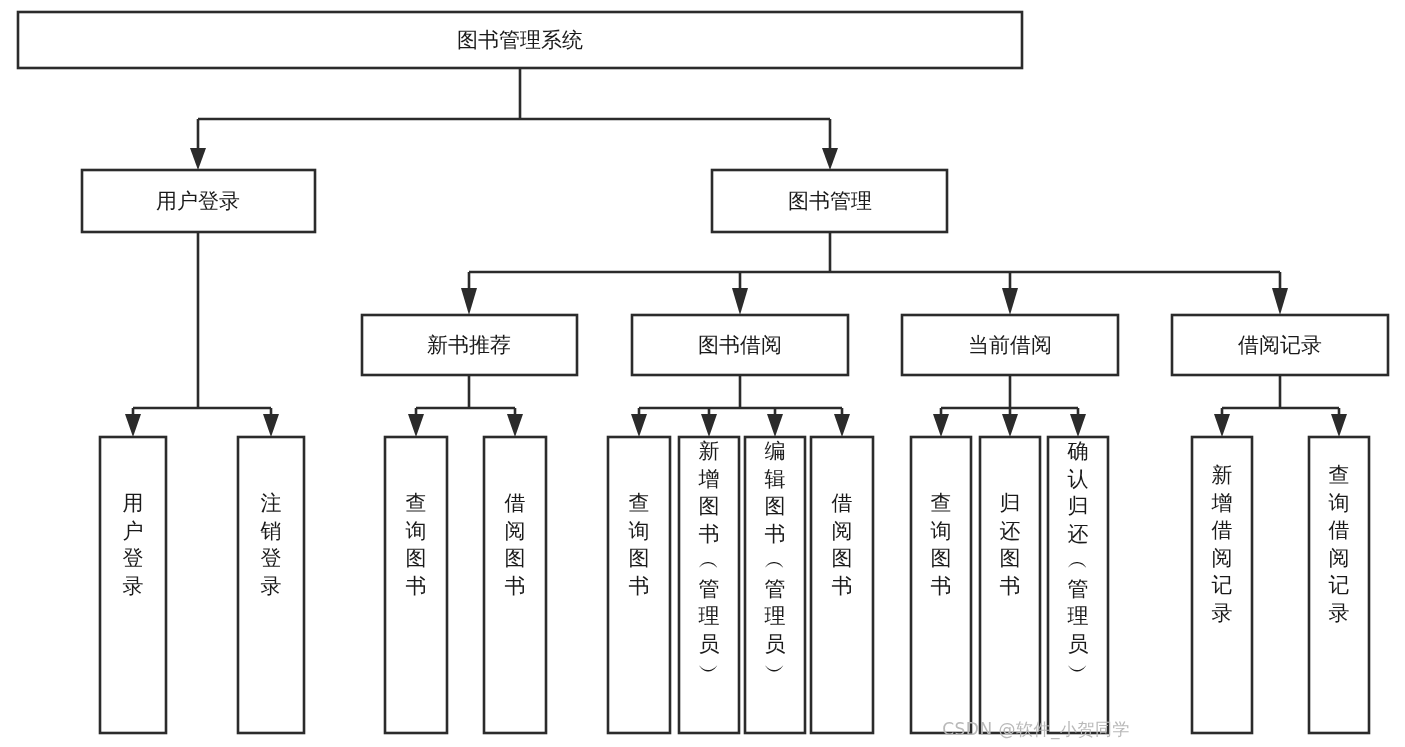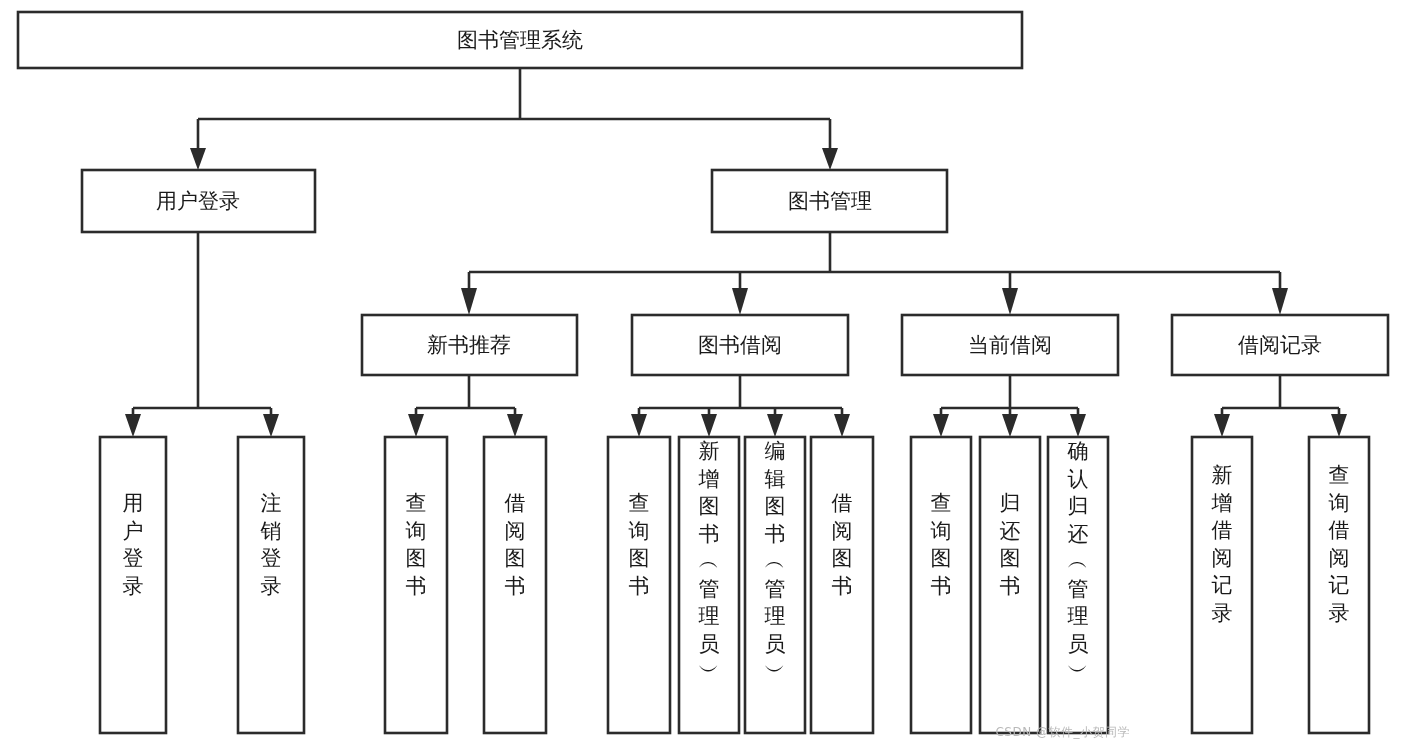--- a/index.html
+++ b/index.html
@@ -54,21 +54,21 @@
     font-family: "DejaVu Sans", "Liberation Sans", sans-serif;
     font-size: 21px;
     fill: #1a1a1a;
     text-anchor: middle;
   }
   .watermark-text {
     position: absolute;
     right: 12px;
     bottom: 6px;
     font-family: "DejaVu Sans", "Liberation Sans", sans-serif;
-    font-size: 12px;
+    font-size: 17px;
     color: #b9b9b9;
     letter-spacing: 0.5px;
     white-space: nowrap;
     user-select: none;
   }
 </style>
 </head>
 <body>
 
 <div id="diagram-root">

